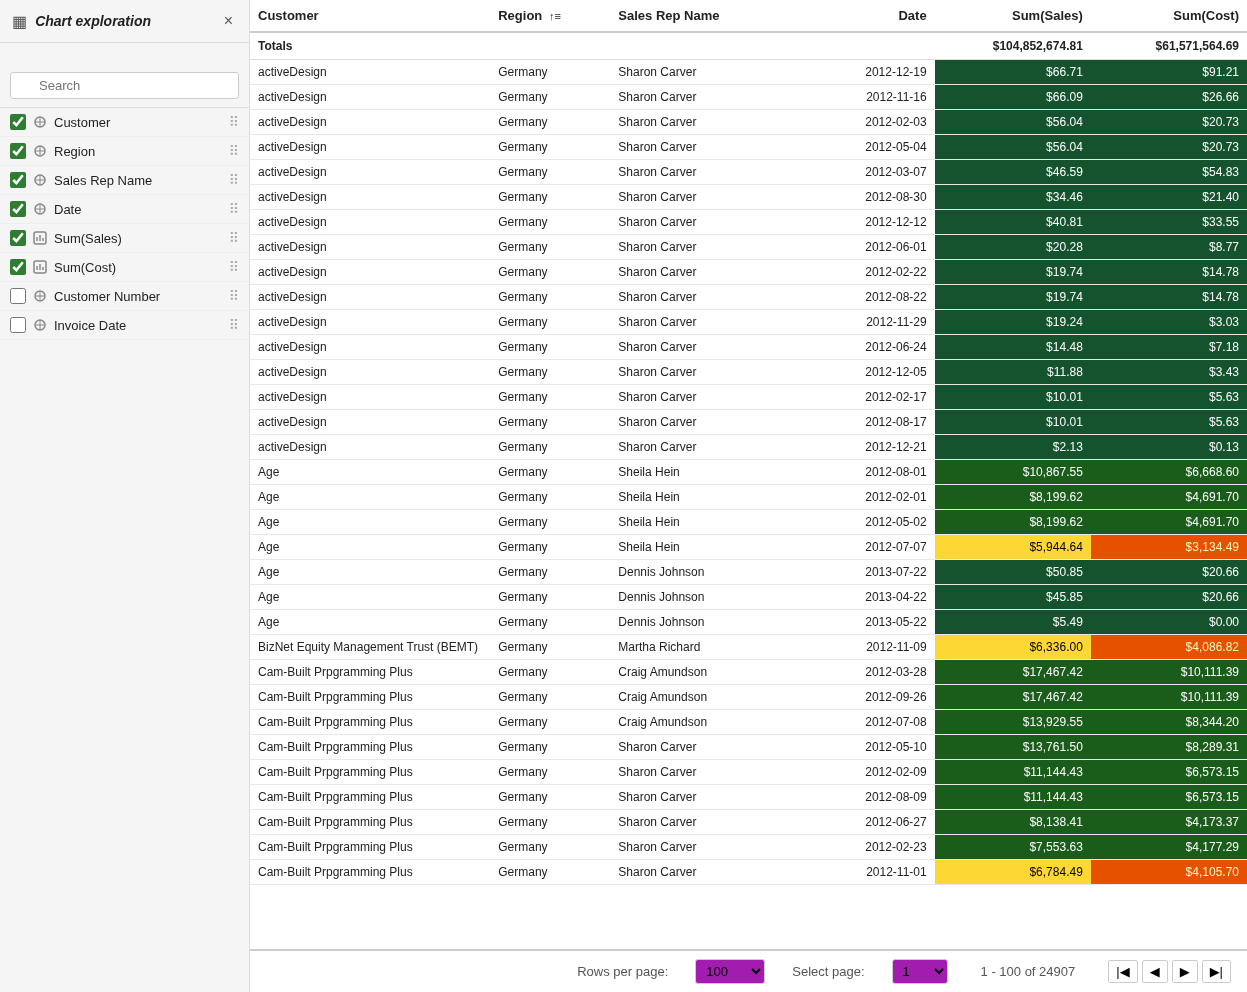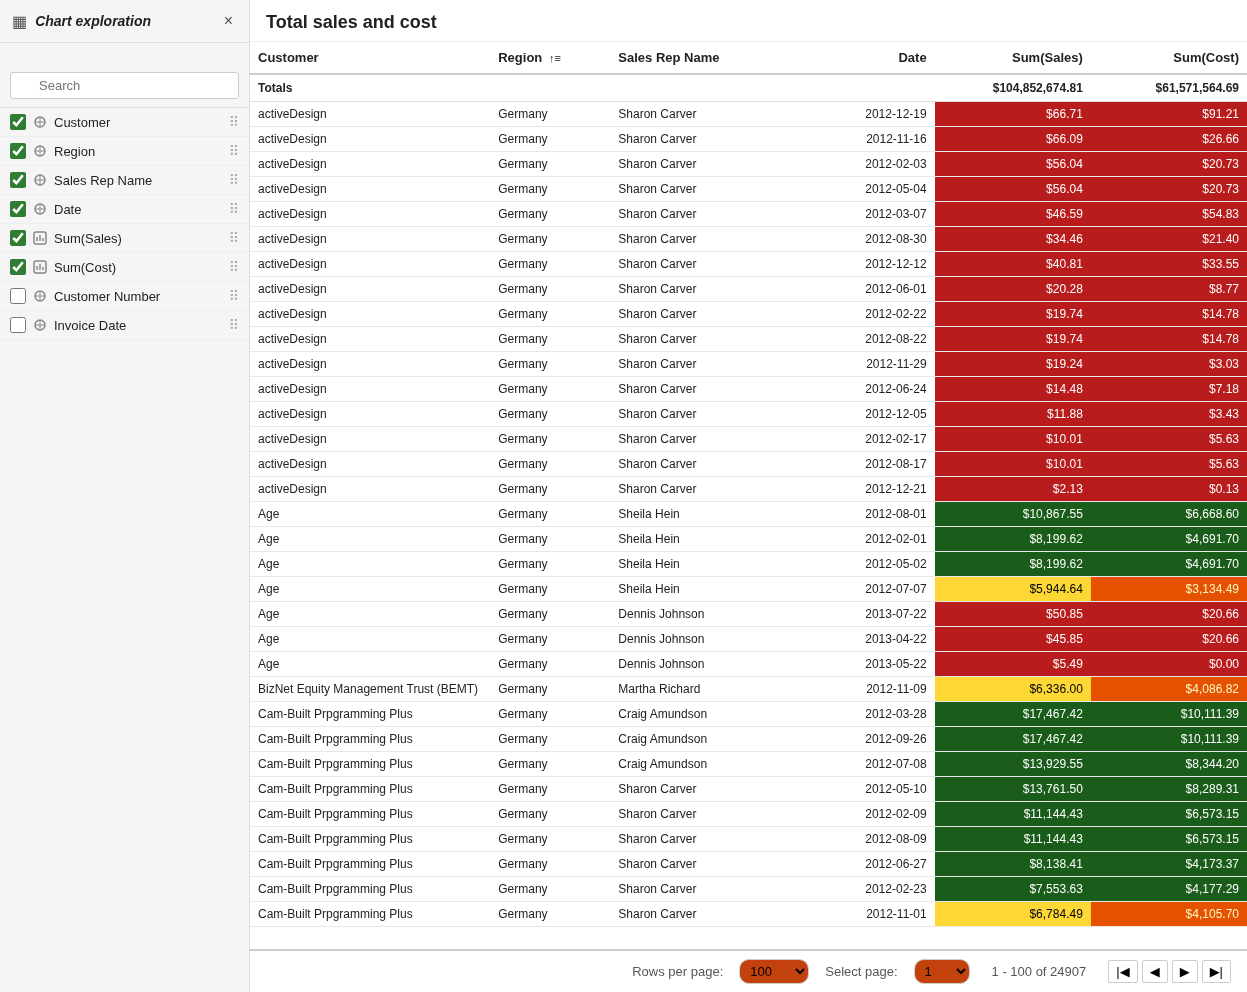--- a/index.html
+++ b/index.html
@@ -165,40 +165,40 @@
     .col-region   { width: 100px; }
     .col-salesrep { width: 160px; }
     .col-date     { width: 110px; }
     .col-sales    { width: 130px; }
     .col-cost     { width: 130px; }
 
     
     .dark-green  { background: #1a5c1a; color: #fff; }
     .yellow      { background: #fdd835; color: #000; padding-left: 14px; }
     .orange      { background: #e65100; color: #fef9c3; }
-    .dark-red    { background: #b91c1c; color: #fff; }
+    .dark-red    { background: #14532d; color: #fff; }
 
     
     #footer {
       display: flex;
       align-items: center;
       justify-content: flex-end;
       padding: 8px 16px;
       border-top: 2px solid #ccc;
       background: #fff;
       font-size: 13px;
-      gap: 16px;
+      gap: 27px;
     }
     .footer-label { color: #555; }
     .footer-select {
       border: 1px solid #ccc;
       padding: 3px 20px 3px 6px;
-      border-radius: 10px;
+      border-radius: 3px;
       font-size: 13px;
-      background: #c2410c;
+      background: #a21caf;
       appearance: auto;
     }
     .page-nav {
       display: flex;
       align-items: center;
       gap: 4px;
     }
     .page-nav button {
       border: 1px solid #ccc;
       background: #fff;
@@ -322,21 +322,20 @@
             <line x1="2" y1="7" x2="12" y2="7" stroke="#888" stroke-width="1"></line>
           </svg>
         </span>
         <span class="item-label">Invoice Date</span>
         <span class="drag-handle">⠿</span>
       </div>
     </div>
 </div>
 
 <div id="main">
-  <div id="main-title">Total sales and cost</div>
   <div id="table-container">
     <table>
       <thead>
         <tr>
           <th class="col-customer">Customer</th>
           <th class="col-region">Region <span class="sort-icon">↑≡</span></th>
           <th class="col-salesrep">Sales Rep Name</th>
           <th class="col-date right">Date</th>
           <th class="col-sales right">Sum(Sales)</th>
           <th class="col-cost right">Sum(Cost)</th>

